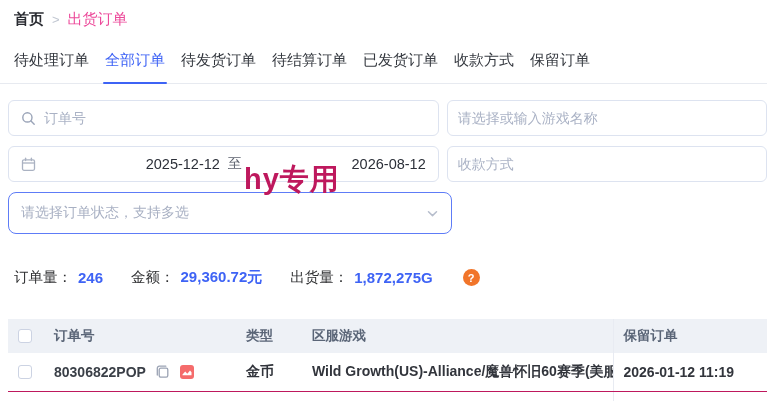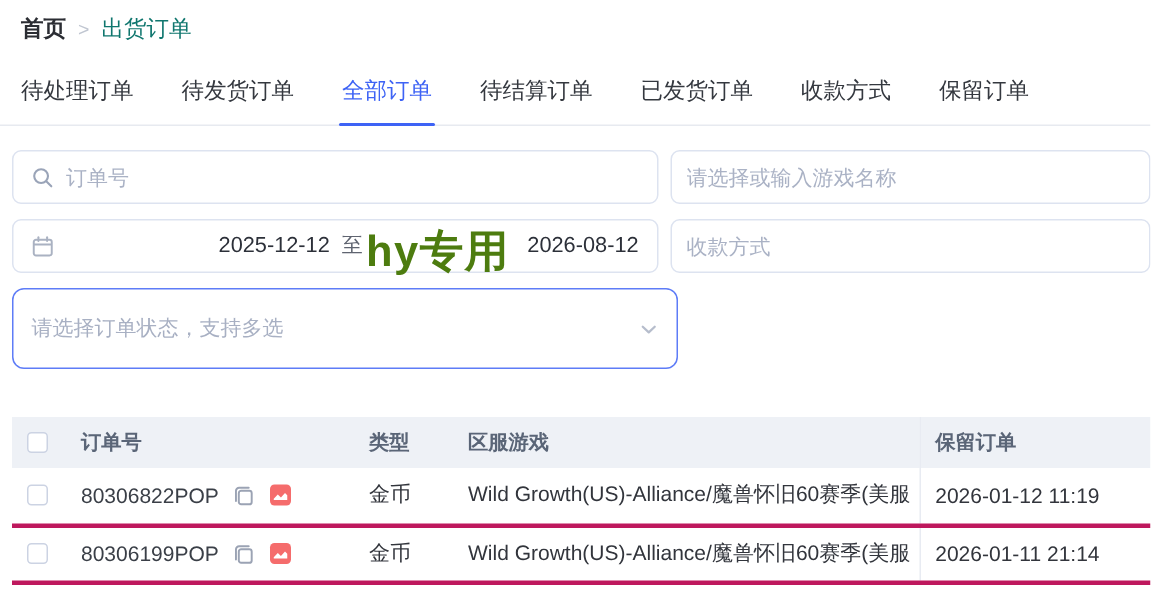--- a/index.html
+++ b/index.html
@@ -5,64 +5,64 @@
   * { margin:0; padding:0; box-sizing:border-box; }
   html,body { width:767px; height:401px; overflow:hidden; background:#fff;
     font-family:"Liberation Sans","DejaVu Sans",sans-serif; }
   .page { position:relative; width:767px; height:401px; }
 
   
   .breadcrumb { display:flex; align-items:center; gap:8px; padding:10px 0 0 14px;
     font-size:15px; color:#303133; }
   .breadcrumb .home { font-weight:bold; color:#2b2d33; }
   .breadcrumb .sep { color:#c0c6d1; font-size:13px; }
-  .breadcrumb .current { color:#0f766e; }
-
-  
-  .tabs { display:flex; gap:32px; padding:22px 0 0 14px; border-bottom:1px solid #e7eaf0; }
+  .breadcrumb .current { color:#ec4899; }
+
+  
+  .tabs { display:flex; gap:16px; padding:22px 0 0 14px; border-bottom:1px solid #e7eaf0; }
   .tab { position:relative; font-size:15px; color:#34383f; padding-bottom:13px; cursor:pointer; white-space:nowrap; }
   .tab.active { color:#3e63f5; }
   .tab.active::after { content:""; position:absolute; left:-2px; right:-2px; bottom:-1px;
     height:2px; background:#3e63f5; border-radius:1px; }
 
   
   .filters { margin:16px 0 0 8px; }
   .filter-row { display:flex; gap:8px; margin-bottom:10px; }
   .ctrl { height:36px; border:1px solid #dde3f0; border-radius:6px; background:#fff;
     display:flex; align-items:center; padding:0 12px; font-size:14px; }
   .w-left { width:444px; }
   .w-right { width:330px;padding-left:10px; }
   .ctrl input { border:none; outline:none; flex:1; font-size:14px; color:#303133;
     font-family:"Liberation Sans","DejaVu Sans",sans-serif; background:transparent; }
   .ctrl input::placeholder { color:#aab2c5; }
   .icon-pad { margin-right:8px; display:flex; align-items:center; }
   .date-ctrl { color:#2c3039; }
   .date-ctrl .dval { flex:1; text-align:right; font-size:14.5px; }
   .date-ctrl .to { color:#5f6470; width:30px; text-align:center; font-size:14px; }
-  .select-ctrl { border:1px solid #5e7cf7; border-radius:8px; height:54px; justify-content:space-between; }
+  .select-ctrl { border:1px solid #5e7cf7; border-radius:8px; height:42px; justify-content:space-between; }
   .select-ctrl .ph { color:#a8b0c3; font-size:14px; }
 
   
-  .annotation { position:absolute; left:244px; top:148px; font-size:29px; font-weight:bold;
-    color:#4d7c0f; letter-spacing:1px; pointer-events:none; }
+  .annotation { position:absolute; left:244px; top:160px; font-size:29px; font-weight:bold;
+    color:#be185d; letter-spacing:1px; pointer-events:none; }
 
   
   .stats { display:flex; align-items:center; gap:28px; margin:34px 0 0 14px; font-size:14.5px; }
   .stat { display:flex; align-items:center; gap:6px; }
   .stat .lbl { color:#303133; }
   .stat .val { color:#3e63f5; font-weight:bold; font-size:15px; }
   .help-badge { width:17px; height:17px; border-radius:50%; background:#f1752a; color:#fff;
     font-size:11px; font-weight:bold; display:flex; align-items:center; justify-content:center; margin-left:2px; cursor:pointer; }
 
   
   .table-wrap { margin:32px 0 0 8px; width:759px; }
   table { border-collapse:collapse; width:100%; table-layout:fixed; font-size:14px; }
   th { background:#eef1f6; color:#5a6577; font-weight:bold; font-size:13.5px; text-align:left;
     height:34px; padding:0 10px; }
-  td { height:38px; padding:0 10px; color:#32353c; border-bottom:3px solid #be185d; white-space:nowrap; }
+  td { height:38px; padding:0 10px; color:#32353c; border-bottom:1px solid #be185d; white-space:nowrap;font-weight:bold; }
   .col-check { width:36px; }
   .col-order { width:192px; }
   .col-type  { width:66px; }
   .col-game  { width:311px; }
   .col-time  { width:154px; }
   th.time-col, td.time-col { border-left:1px solid #e8ebf2; }
   td.game-cell, th.game-h { overflow:hidden; text-overflow:clip; }
   .checkbox { width:14px; height:14px; border:1px solid #ccd3e3; border-radius:3px; background:#fff; cursor:pointer; }
   .order-cell { display:flex; align-items:center; gap:9px; }
   .order-no { color:#3a3f47; }
@@ -74,22 +74,22 @@
 <div class="page">
 
   <div class="breadcrumb">
     <span class="home">首页</span>
     <span class="sep">&gt;</span>
     <span class="current">出货订单</span>
   </div>
 
   <div class="tabs">
     <div class="tab">待处理订单</div>
+    <div class="tab active">全部订单</div>
     <div class="tab">待发货订单</div>
-    <div class="tab active">全部订单</div>
     <div class="tab">待结算订单</div>
     <div class="tab">已发货订单</div>
     <div class="tab">收款方式</div>
     <div class="tab">保留订单</div>
   </div>
 
   <div class="filters">
     <div class="filter-row">
       <div class="ctrl w-left">
         <span class="icon-pad">
@@ -131,20 +131,35 @@
           <svg width="13" height="13" viewBox="0 0 13 13">
               <path d="M2.5 4.8 L6.5 8.6 L10.5 4.8" fill="none" stroke="#b6bdcc" stroke-width="1.5" stroke-linecap="round" stroke-linejoin="round"></path>
             </svg>
         </span>
       </div>
     </div>
   </div>
 
   <div class="annotation">hy专用</div>
 
+  <div class="stats">
+    <div class="stat">
+      <span class="lbl">订单量：</span>
+      <span class="val">246</span>
+    </div>
+    <div class="stat">
+      <span class="lbl">金额：</span>
+      <span class="val">29,360.72元</span>
+    </div>
+    <div class="stat">
+      <span class="lbl">出货量：</span>
+      <span class="val">1,872,275G</span>
+    </div>
+    <div class="help-badge">?</div>
+  </div>
 
   <div class="table-wrap">
     <table>
       <colgroup>
         <col class="col-check">
           <col class="col-order">
           <col class="col-type">
           <col class="col-game">
           <col class="col-time">
       </colgroup>

